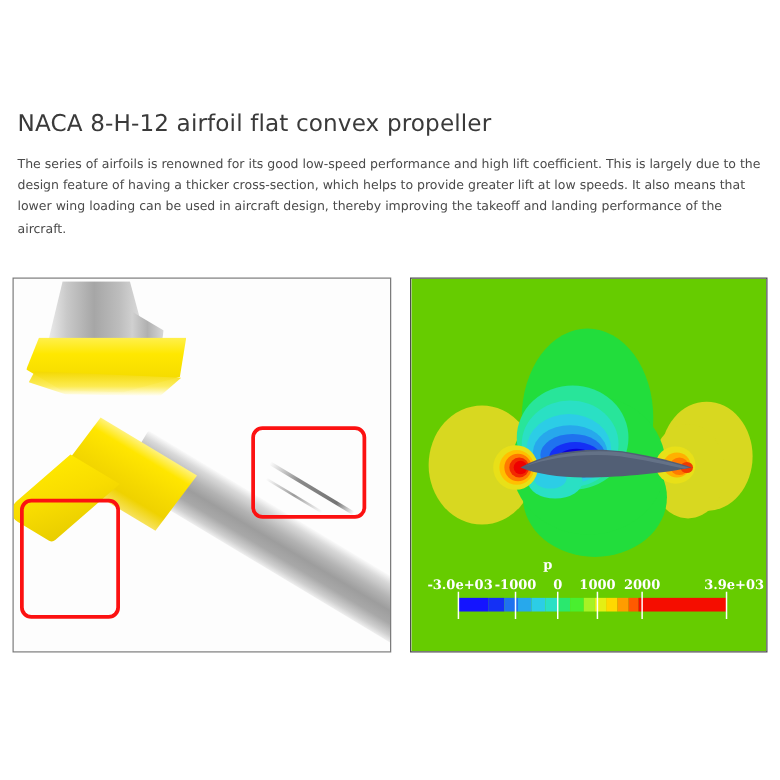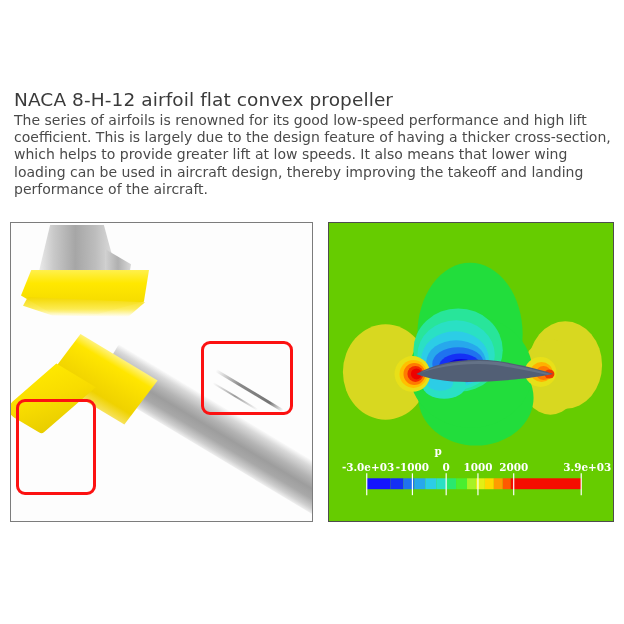--- a/index.html
+++ b/index.html
@@ -26,21 +26,22 @@
   }
   #page-title {
     font-size: 18.5px;
     font-weight: 400;
     color: #3a3a3a;
     letter-spacing: 0.1px;
     line-height: 24px;
     white-space: nowrap;
   }
   #page-body {
-    font-size: 14px;
+    margin-top: 11px;
+    font-size: 10px;
     line-height: 17.2px;
     color: #4a4a4a;
     max-width: 601px;
   }
 
   
   #panels {
     position: absolute;
     left: 10px;
     top: 222px;

